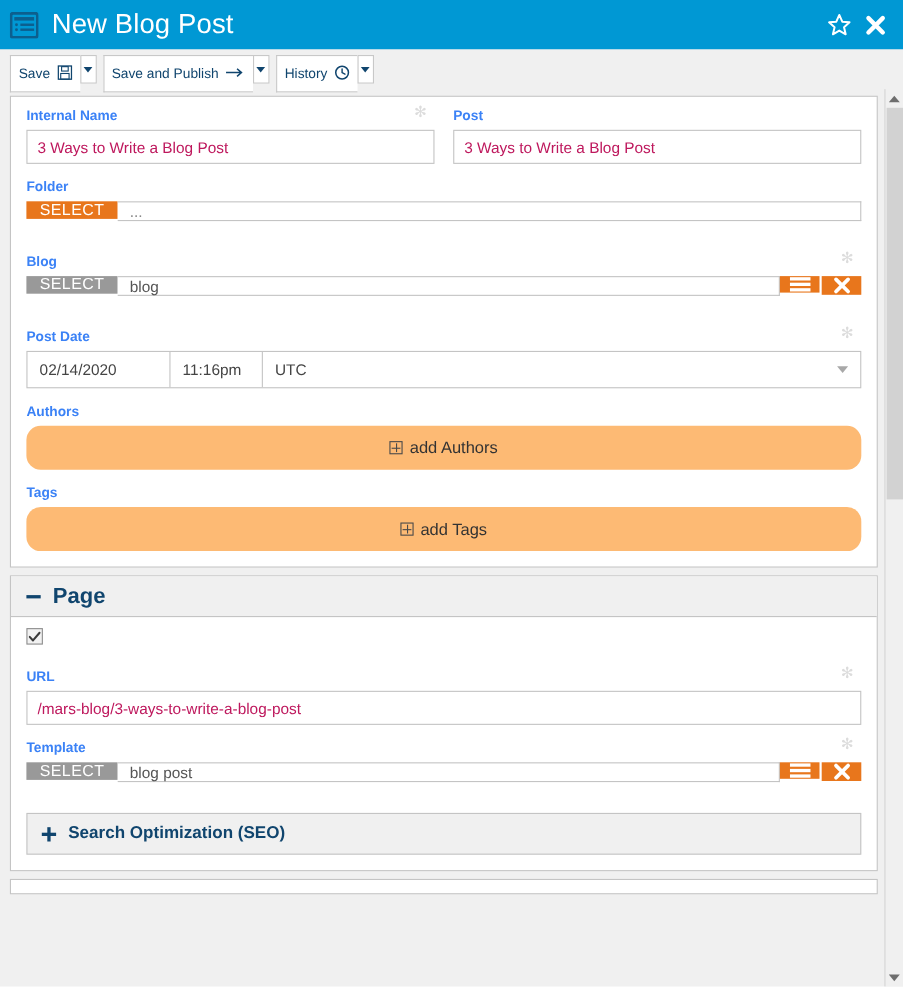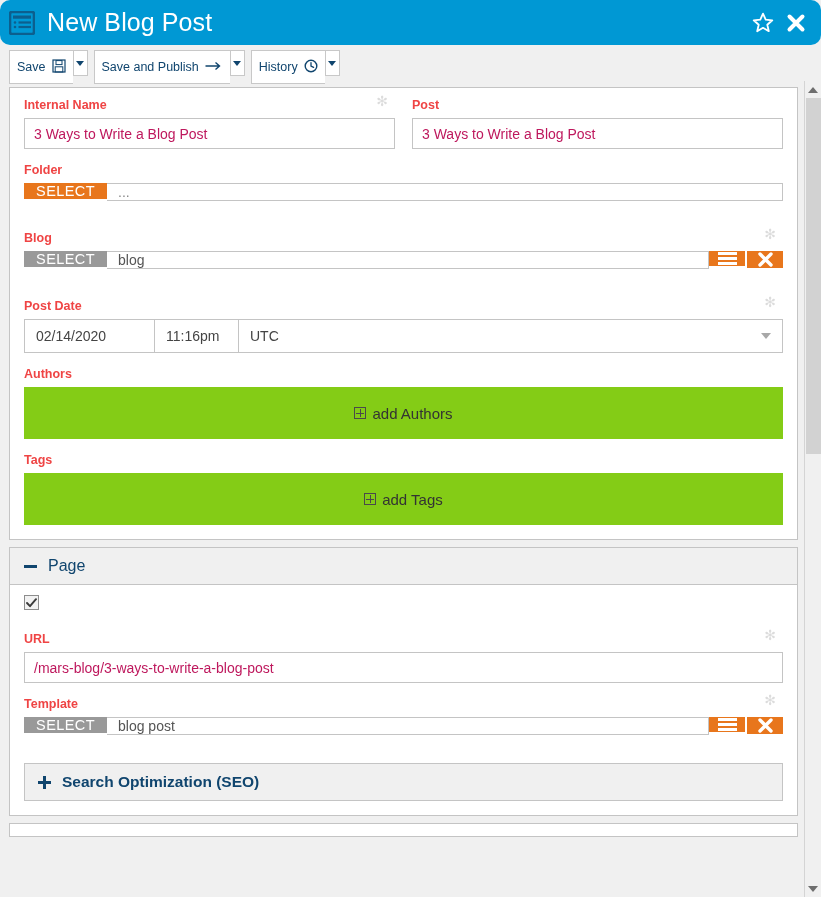--- a/index.html
+++ b/index.html
@@ -21,21 +21,20 @@
   }
 
   
   .titlebar {
     height: 45px;
     background: #0098d4;
     display: flex;
     align-items: center;
     padding: 0 12px 0 9px;
     flex: 0 0 45px;
-    border-radius: 10px;
   }
   .titlebar-icon {
     width: 26px; height: 24px;
     flex: 0 0 26px;
     margin-right: 12px;
     position: relative;
   }
   .titlebar-icon svg { display: block; }
   .titlebar-title {
     color: #ffffff;
@@ -124,42 +123,42 @@
     border-bottom: 1px solid #c4c4c4;
     height: 37px;
     display: flex;
     align-items: center;
     padding-left: 14px;
     gap: 11px;
     cursor: pointer;
   }
   .panel-header-title {
     color: #10456e;
-    font-size: 16px;
-    font-weight: normal;
+    font-size: 20px;
+    font-weight: bold;
   }
   .toggle-minus {
     width: 13px; height: 3px;
     background: #10456e;
   }
   .toggle-plus {
     position: relative;
     width: 13px; height: 13px;
   }
   .toggle-plus::before, .toggle-plus::after {
     content: ""; position: absolute; background: #10456e;
   }
   .toggle-plus::before { left: 0; top: 5px; width: 13px; height: 3px; }
   .toggle-plus::after  { top: 0; left: 5px; width: 3px; height: 13px; }
 
   
   .field { position: relative; margin-bottom: 14px; }
   .field:last-child { margin-bottom: 0; }
   .field-label {
-    color: #ef4444;
+    color: #3b82f6;
     font-size: 12.5px;
     font-weight: bold;
     margin-bottom: 6px;
     display: block;
   }
   .req-mark {
     position: absolute;
     right: 7px;
     top: -4px;
     color: #dcdcdc;
@@ -251,29 +250,30 @@
   }
   .caret-sm {
     width: 0; height: 0;
     border-left: 5px solid transparent;
     border-right: 5px solid transparent;
     border-top: 6px solid #a8a8a8;
   }
 
   
   .addbar {
-    height: 52px;
-    background: #84cc16;
+    height: 40px;
+    background: #fdba74;
     display: flex;
     align-items: center;
     justify-content: center;
     gap: 6px;
     color: #333333;
     font-size: 15px;
     cursor: pointer;
+    border-radius: 13px;
   }
   .plusbox {
     width: 12px; height: 12px;
     border: 1px solid #4a4a4a;
     position: relative;
     flex: 0 0 12px;
   }
   .plusbox::before, .plusbox::after {
     content: ""; position: absolute; background: #4a4a4a;
   }

